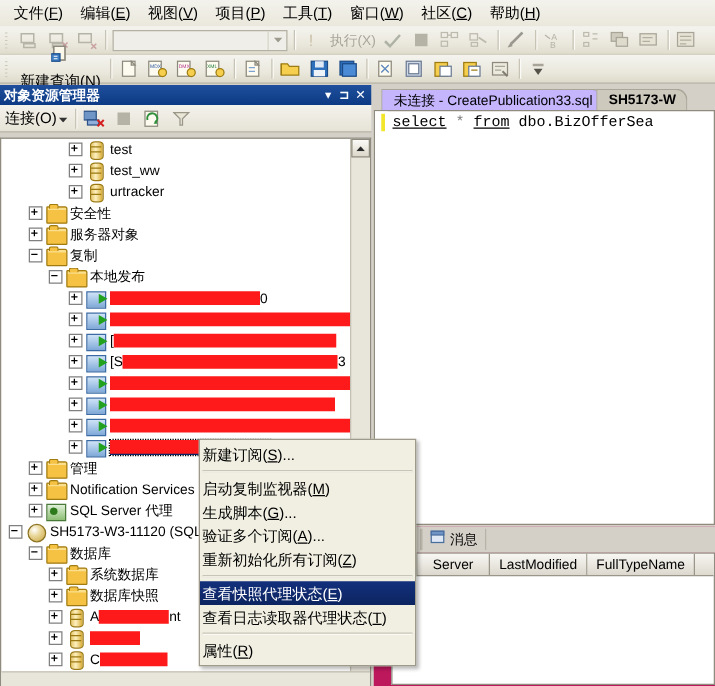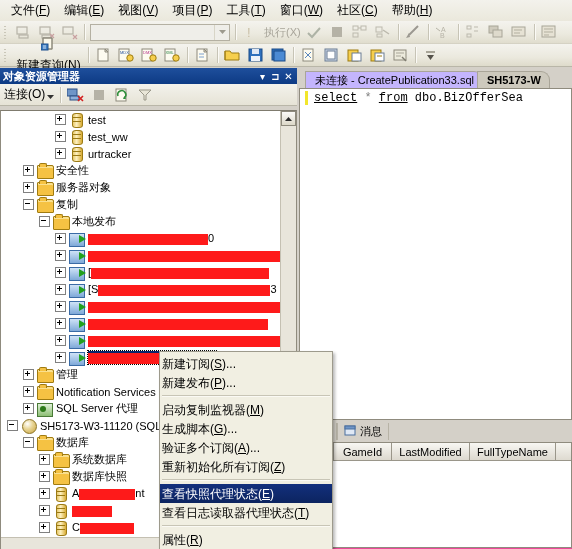--- a/index.html
+++ b/index.html
@@ -156,21 +156,21 @@
   .gutter .bar { position:absolute; left:5px; top:2px; width:3px; height:14px; background:#f2e62c; }
   .codetext { position:absolute; left:14px; top:2px; font-family:"Liberation Mono","DejaVu Sans Mono",monospace;
     font-size:12px; white-space:pre; }
   .kw { color:#000000;text-decoration:underline; }
   .op { color:#808080; }
   .id { color:#000; }
 
   
   .results {
     position: absolute; left: 0; top: 353px; width: 273px; height: 128px;
-    background: #ec4899; box-sizing: border-box;
+    background: #be185d; box-sizing: border-box;
   }
   .res-tabs { height: 21px; display:flex; align-items:center; padding-left: 14px;
     background:#d4d0c8; gap: 0px; }
   .res-tab { height:17px; display:flex; align-items:center; gap:3px; padding:0 6px;
     font-size:11px; border-left:1px solid #b7b3a6; border-right:1px solid #b7b3a6; }
   .res-tab.first { border-left: none; }
   .grid {
     position:absolute; left:14px; top:21px; width:259px; height:106px;
     background:#fff; border:1px solid #8f8b7e; box-sizing:border-box; overflow:hidden;
   }
@@ -685,40 +685,37 @@
               </svg></span>
             <span>消息</span>
           </div>
         </div>
       <div class="grid">
         <div class="ghead" id="ghead">
             <div class="gh" style="width: 20px;">
               <span>d</span>
             </div>
             <div class="gh" style="width: 58px;">
-              <span>GameId</span>
+              <span>Server</span>
             </div>
             <div class="gh" style="width: 78px;">
               <span>LastModified</span>
             </div>
             <div class="gh" style="width: 86px;">
               <span>FullTypeName</span>
             </div>
           </div>
       </div>
     </div>
   </div>
 
   <div class="ctxmenu" id="ctxmenu">
       <div class="ci">
         <span>新建订阅(<u>S</u>)...</span>
       </div>
-      <div class="ci">
-        <span>新建发布(<u>P</u>)...</span>
-      </div>
       <div class="csep"></div>
       <div class="ci">
         <span>启动复制监视器(<u>M</u>)</span>
       </div>
       <div class="ci">
         <span>生成脚本(<u>G</u>)...</span>
       </div>
       <div class="ci">
         <span>验证多个订阅(<u>A</u>)...</span>
       </div>

